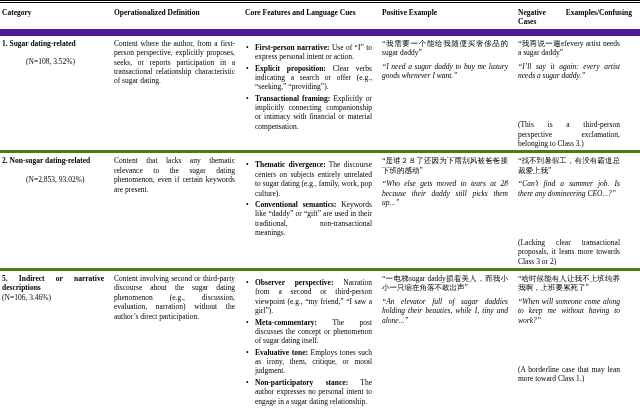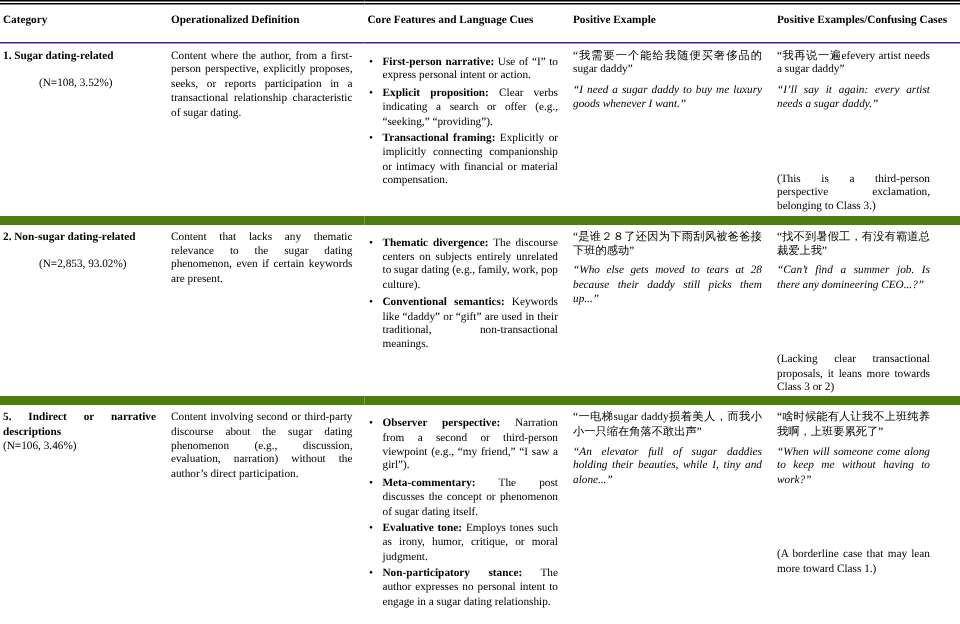--- a/index.html
+++ b/index.html
@@ -11,24 +11,24 @@
   }
   table.codebook {
     width: 640px; border-collapse: collapse; table-layout: fixed;
     border-top: 3px double #000; border-bottom: 3px double #000;
   }
   th, td {
     vertical-align: top; text-align: justify; text-justify: inter-word;
     padding: 3px 8px 2px 2px; box-sizing: border-box;
     overflow: hidden; word-wrap: break-word;
   }
-  thead th { font-weight: bold; text-align: left; border-bottom: 1px solid #4c1d95; padding-top: 5px; }
+  thead th { font-weight: bold; text-align: left; border-bottom: 7px solid #4c1d95; padding-top: 5px; }
   thead th.justify-head { text-align: justify; }
   thead tr { height: 27px; }
-  tbody tr { border-top: 6px solid #4d7c0f; }
+  tbody tr { border-top: 3px solid #4d7c0f; }
   tbody tr:first-child { border-top: none; }
   tr.row-0 { height: 116px; }
   tr.row-1 { height: 94px; }
   tr.row-2 { height: 152px; }
   tr.total-row { height: 18px; }
   .cat-title { font-weight: bold; }
   .cat-count { font-weight: normal; }
   .cat-count.gap { margin-top: 9px; padding-left: 24px; }
   ul.features { margin: 0; padding: 0; list-style: none; }
   ul.features li { position: relative; padding-left: 10px; margin-bottom: 2px; }
@@ -53,21 +53,21 @@
         <col style="width:137px">
         <col style="width:136px">
         <col style="width:124px">
     </colgroup>
     <thead>
       <tr>
         <th>Category</th>
         <th>Operationalized Definition</th>
         <th>Core Features and Language Cues</th>
         <th>Positive Example</th>
-        <th class="justify-head last-col">Positive Examples/Confusing Cases</th>
+        <th class="justify-head last-col">Negative Examples/Confusing Cases</th>
       </tr>
     </thead>
     <tbody>
 
       <tr class="row-0">
         <td>
           <div class="cat-title">1. Sugar dating-related</div>
           <div class="cat-count gap">(N=108, 3.52%)</div>
         </td>
         <td>
@@ -121,21 +121,21 @@
           <div class="cat-title">5. Indirect or narrative descriptions</div>
           <div class="cat-count">(N=106, 3.46%)</div>
         </td>
         <td>
           <div>Content involving second or third-party discourse about the sugar dating phenomenon (e.g., discussion, evaluation, narration) without the author’s direct participation.</div>
         </td>
         <td class="features-cell">
           <ul class="features">
             <li><span class="term">Observer perspective:</span> <span>Narration from a second or third-person viewpoint (e.g., “my friend,” “I saw a girl”).</span></li>
             <li><span class="term">Meta-commentary:</span> <span>The post discusses the concept or phenomenon of sugar dating itself.</span></li>
-            <li><span class="term">Evaluative tone:</span> <span>Employs tones such as irony, humor, critique, or moral judgment.</span></li>
+            <li><span class="term">Evaluative tone:</span> <span>Employs tones such as irony, them, critique, or moral judgment.</span></li>
             <li><span class="term">Non-participatory stance:</span> <span>The author expresses no personal intent to engage in a sugar dating relationship.</span></li>
           </ul>
         </td>
         <td>
           <div class="zh">“一电梯sugar daddy损着美人，而我小小一只缩在角落不敢出声”</div>
           <div class="en">“An elevator full of sugar daddies holding their beauties, while I, tiny and alone...”</div>
         </td>
         <td class="last-col">
           <div class="zh">“啥时候能有人让我不上班纯养我啊，上班要累死了”</div>
           <div class="en">“When will someone come along to keep me without having to work?”</div>

